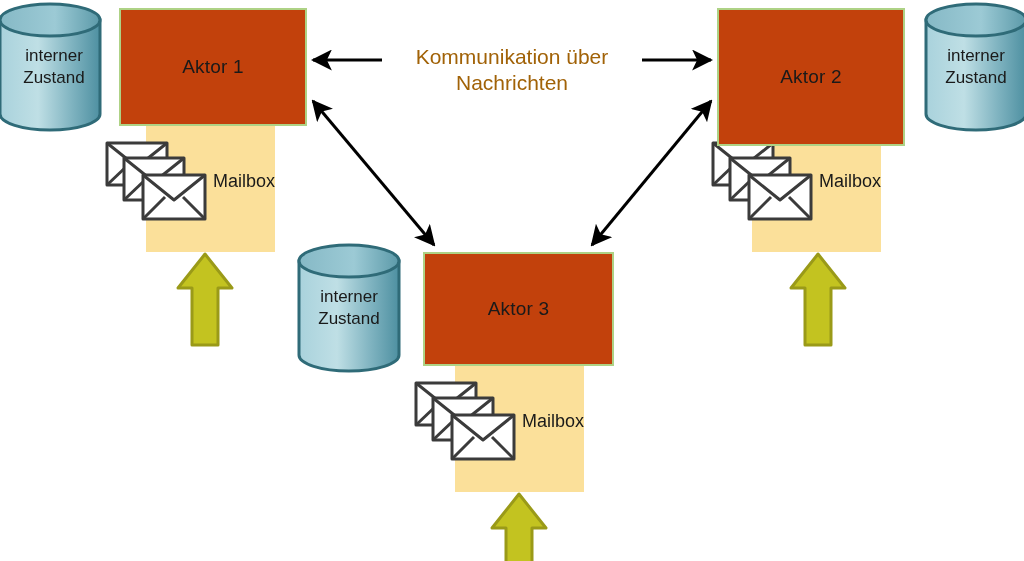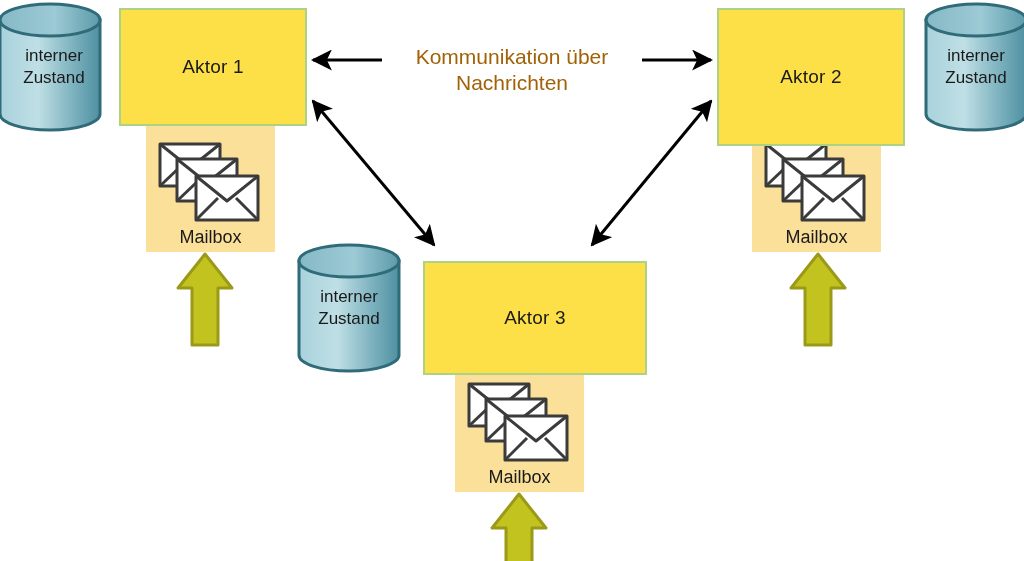--- a/index.html
+++ b/index.html
@@ -13,40 +13,40 @@
   #canvas {
     position: relative;
     width: 1024px;
     height: 561px;
     background: #ffffff;
     overflow: hidden;
   }
   .node-box {
     position: absolute;
     box-sizing: border-box;
-    background: #fde047;
+    background: #c2410c;
     border: 2px solid #aed285;
     display: flex;
     align-items: center;
     justify-content: center;
   }
   .node-label {
     font-size: 19px;
     color: #1a1a1a;
     letter-spacing: 0.2px;
   }
   .mailbox-box {
     position: absolute;
     box-sizing: border-box;
     background: #fbe09a;
     display: flex;
-    flex-direction: column;
+    flex-direction: row;
     align-items: center;
     justify-content: flex-end;
-    padding-bottom: 4px;
+    padding-bottom: 16px;
   }
   .mailbox-label {
     font-size: 18px;
     color: #1a1a1a;
     line-height: 1.1;
     margin-top: 2px;
   }
   .envelopes {
     position: relative;
     width: 110px;
@@ -235,21 +235,21 @@
   </div>
 
   <div class="node-box" style="left:119px; top:8px; width:188px; height:118px;">
     <span class="node-label">Aktor 1</span>
   </div>
 
   <div class="node-box" style="left:717px; top:8px; width:188px; height:138px;">
     <span class="node-label">Aktor 2</span>
   </div>
 
-  <div class="node-box" style="left:423px; top:252px; width:224px; height:114px;margin-top:9px;">
+  <div class="node-box" style="left:423px; top:252px; width:191px; height:114px;">
     <span class="node-label">Aktor 3</span>
   </div>
 
   <div class="comm-label" style="left:392px; top:44px; width:240px;">Kommunikation über
 Nachrichten</div>
 
   <svg class="overlay">
     <defs>
       <marker id="ah" viewBox="0 0 10 10" refX="9" refY="5" markerWidth="7" markerHeight="7" orient="auto-start-reverse">
         <path d="M 0 0 L 10 5 L 0 10 L 2.4 5 z" fill="#000000"></path>

